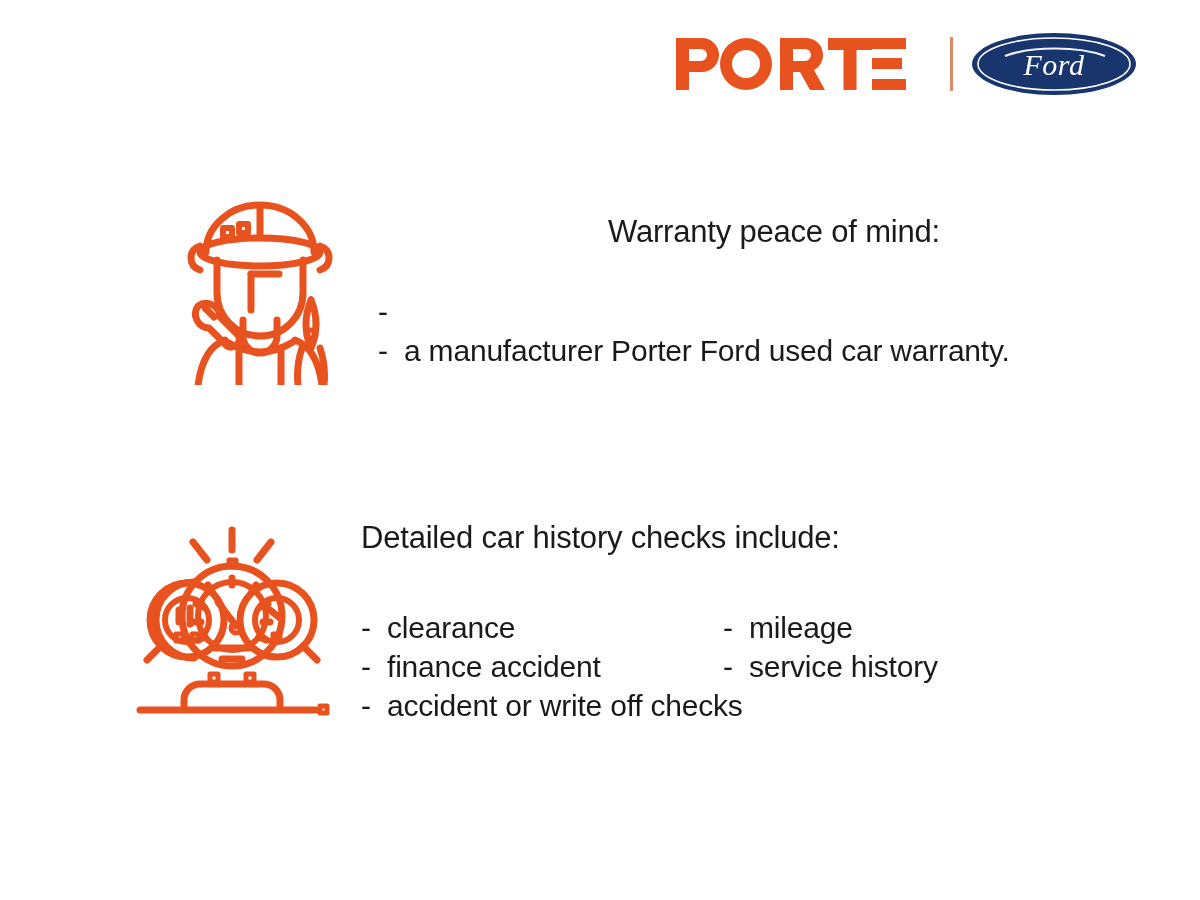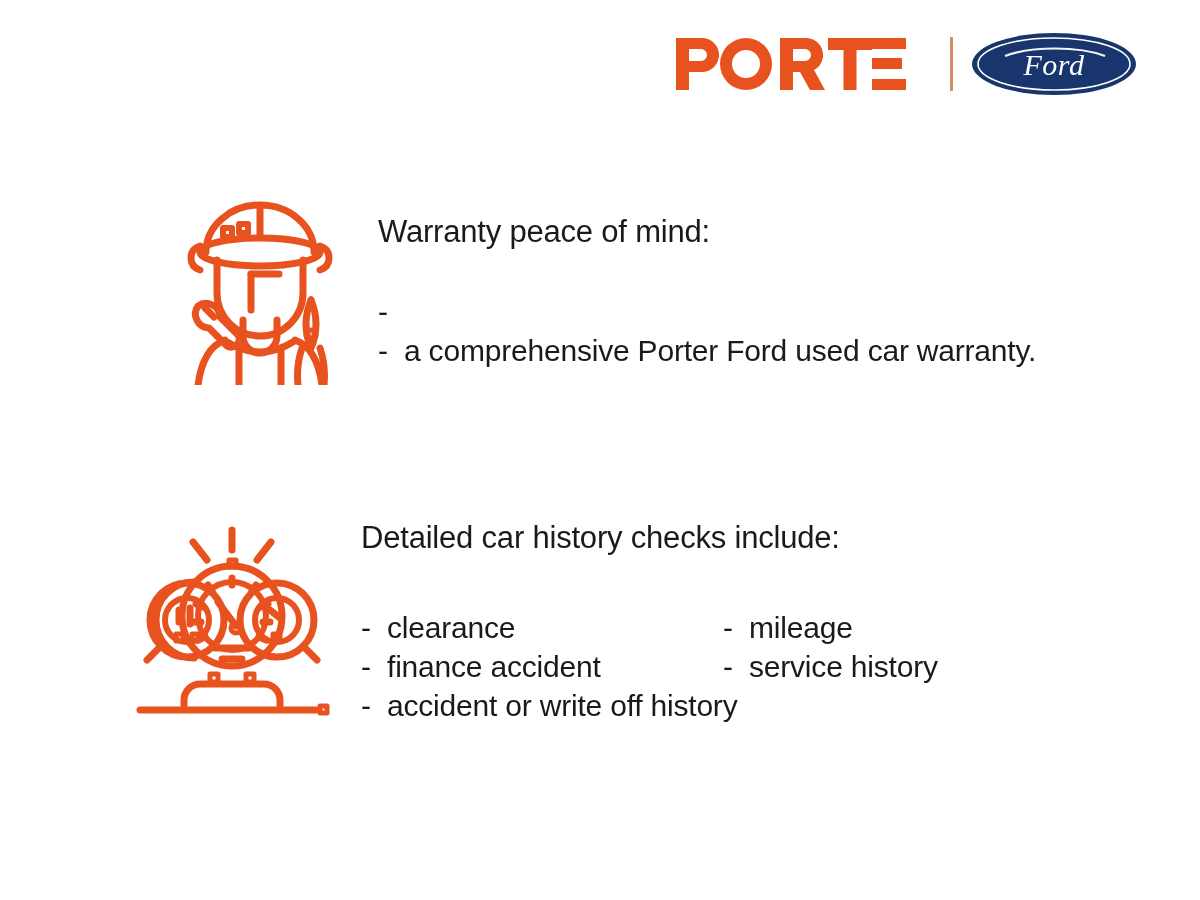--- a/index.html
+++ b/index.html
@@ -83,21 +83,21 @@
 
   .section-heading {
     font-size: 31px;
     font-weight: 400;
     line-height: 1.15;
     letter-spacing: -0.2px;
     color: #1a1a1a;
     margin: 0;
     white-space: nowrap;
   }
-  #warranty-heading { margin-top: 28px; }
+  #warranty-heading { margin-top: 28px; text-align: center; }
   #history-heading  { margin-top: 12px; }
 
   .bullet-list {
     list-style: none;
     margin: 0;
     padding: 0;
   }
   #warranty-bullets { margin-top: 42px; }
   #history-bullets-wrap { margin-top: 52px; }
 
@@ -215,21 +215,21 @@
 
   <div id="warranty-text-slot" class="text-slot">
     <p id="warranty-heading" class="section-heading">Warranty peace of mind:</p>
 
     <ul id="warranty-bullets" class="bullet-list">
       <li class="bullet-row">
         <span class="bullet-dash">-</span>
       </li>
       <li class="bullet-row">
         <span class="bullet-dash">-</span>
-        <span class="bullet-text">a comprehensive Porter Ford used car warranty.</span>
+        <span class="bullet-text">a manufacturer Porter Ford used car warranty.</span>
       </li>
     </ul>
   </div>
 </div>
 
 <div id="block-history" class="content-block">
 
   <div id="history-icon-slot" class="icon-slot">
     <svg width="200" height="196" viewBox="0 0 200 196" aria-label="dashboard gauges">
       <g fill="none" stroke="#E8521F" stroke-width="7" stroke-linecap="round" stroke-linejoin="round">
@@ -310,18 +310,18 @@
           <li class="bullet-row">
             <span class="bullet-dash">-</span>
             <span class="bullet-text">service history</span>
           </li>
         </ul>
       </div>
 
       <ul class="bullet-list">
         <li id="history-wide-row" class="bullet-row">
           <span class="bullet-dash">-</span>
-          <span class="bullet-text">accident or write off history</span>
+          <span class="bullet-text">accident or write off checks</span>
         </li>
       </ul>
     </div>
   </div>
 </div>
 
 </body></html>

